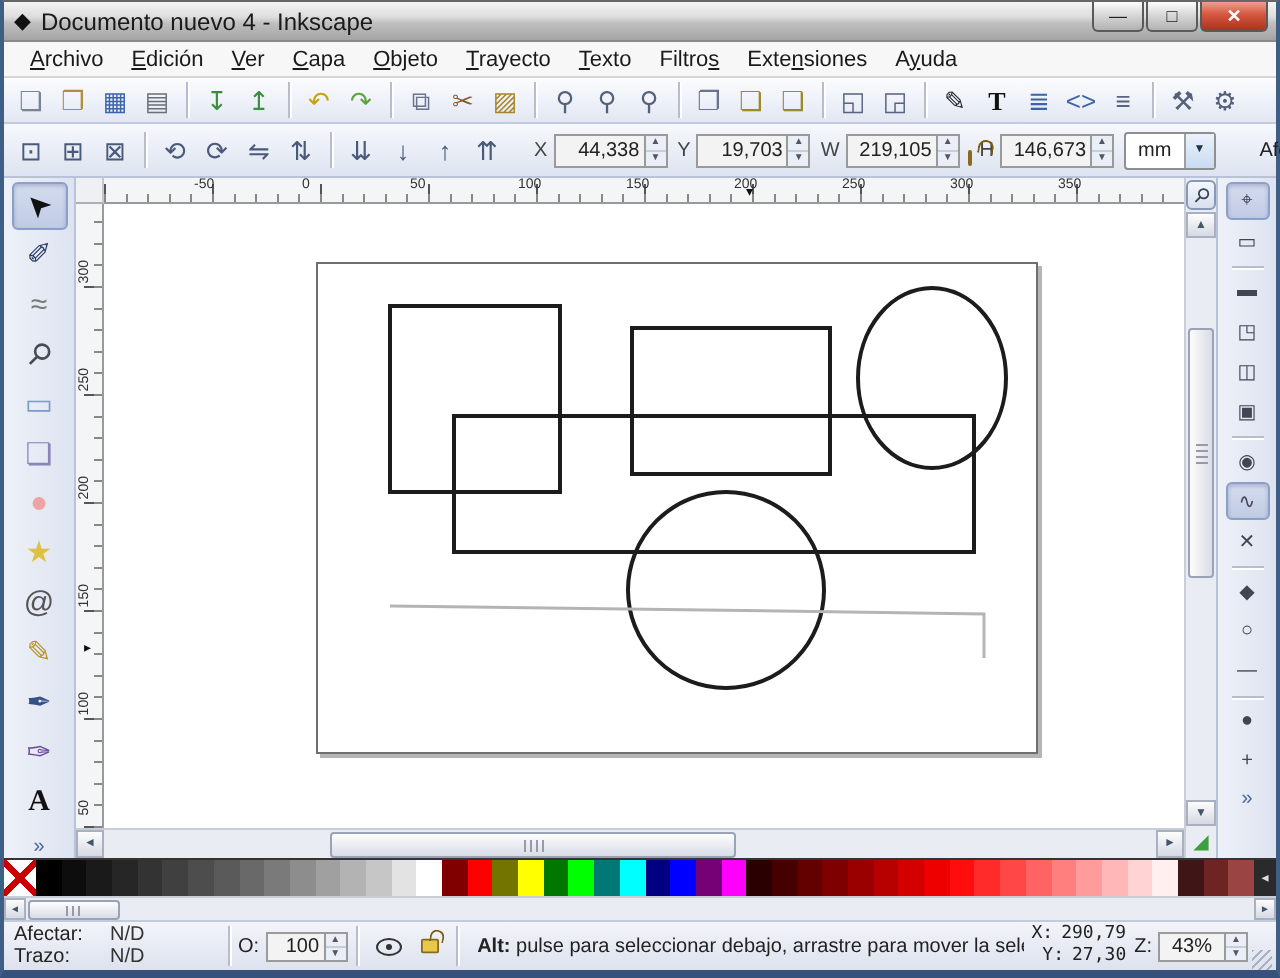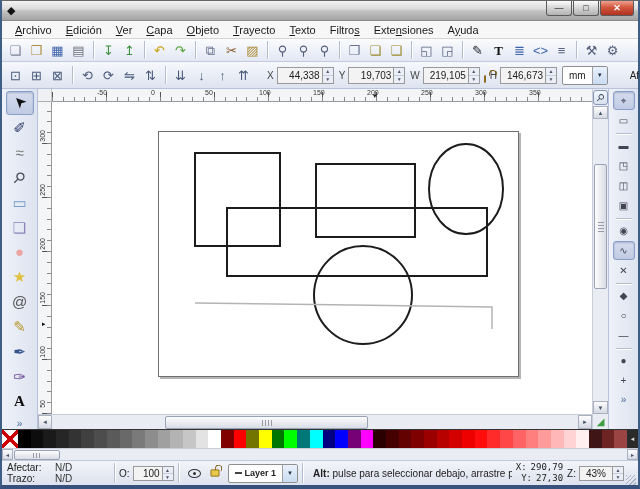--- a/index.html
+++ b/index.html
@@ -119,20 +119,21 @@
   .zb .spin{height:15px;}
   .gripcorner{width:10px;height:10px;align-self:flex-end;background:repeating-linear-gradient(135deg,#aab2c5 0 1px,transparent 1px 3px);margin-left:2px;}
 </style>
 </head>
 <body>
 
 <div id="window">
 
   <div class="titlebar">
     <span class="logo">◆</span>
+    <span class="ttext">Documento nuevo 4 - Inkscape</span>
     <div class="winbtns">
         <div class="wbtn">—</div>
         <div class="wbtn">□</div>
         <div class="wbtn close">✕</div>
       </div>
   </div>
 
   <div class="menubar" id="menubar">
       <span class="menu-item"><u>A</u>rchivo</span>
       <span class="menu-item"><u>E</u>dición</span>
@@ -549,27 +550,20 @@
       <span style="margin-right:3px">O:</span>
       <input class="nfield" value="100" style="">
       <span class="spin">
           <span>▲</span>
           <span>▼</span>
         </span>
     </span>
     <span class="sb-sep"></span>
     <span class="eye"></span>
     <span class="lock slock"></span>
-    <span class="combo layercombo">
-      <span class="txt">
-          <span class="layericon"></span>
-          <span>Layer 1</span>
-        </span>
-      <span class="arrow">▼</span>
-    </span>
     <span class="sb-sep"></span>
     <span class="msg"><b>Alt:</b><span> pulse para seleccionar debajo, arrastre para mover la selecci</span></span>
     <span class="xy">
       <span class="row">
           <span>X:</span>
           <span>290,79</span>
         </span>
       <span class="row">
           <span>Y:</span>
           <span>27,30</span>

